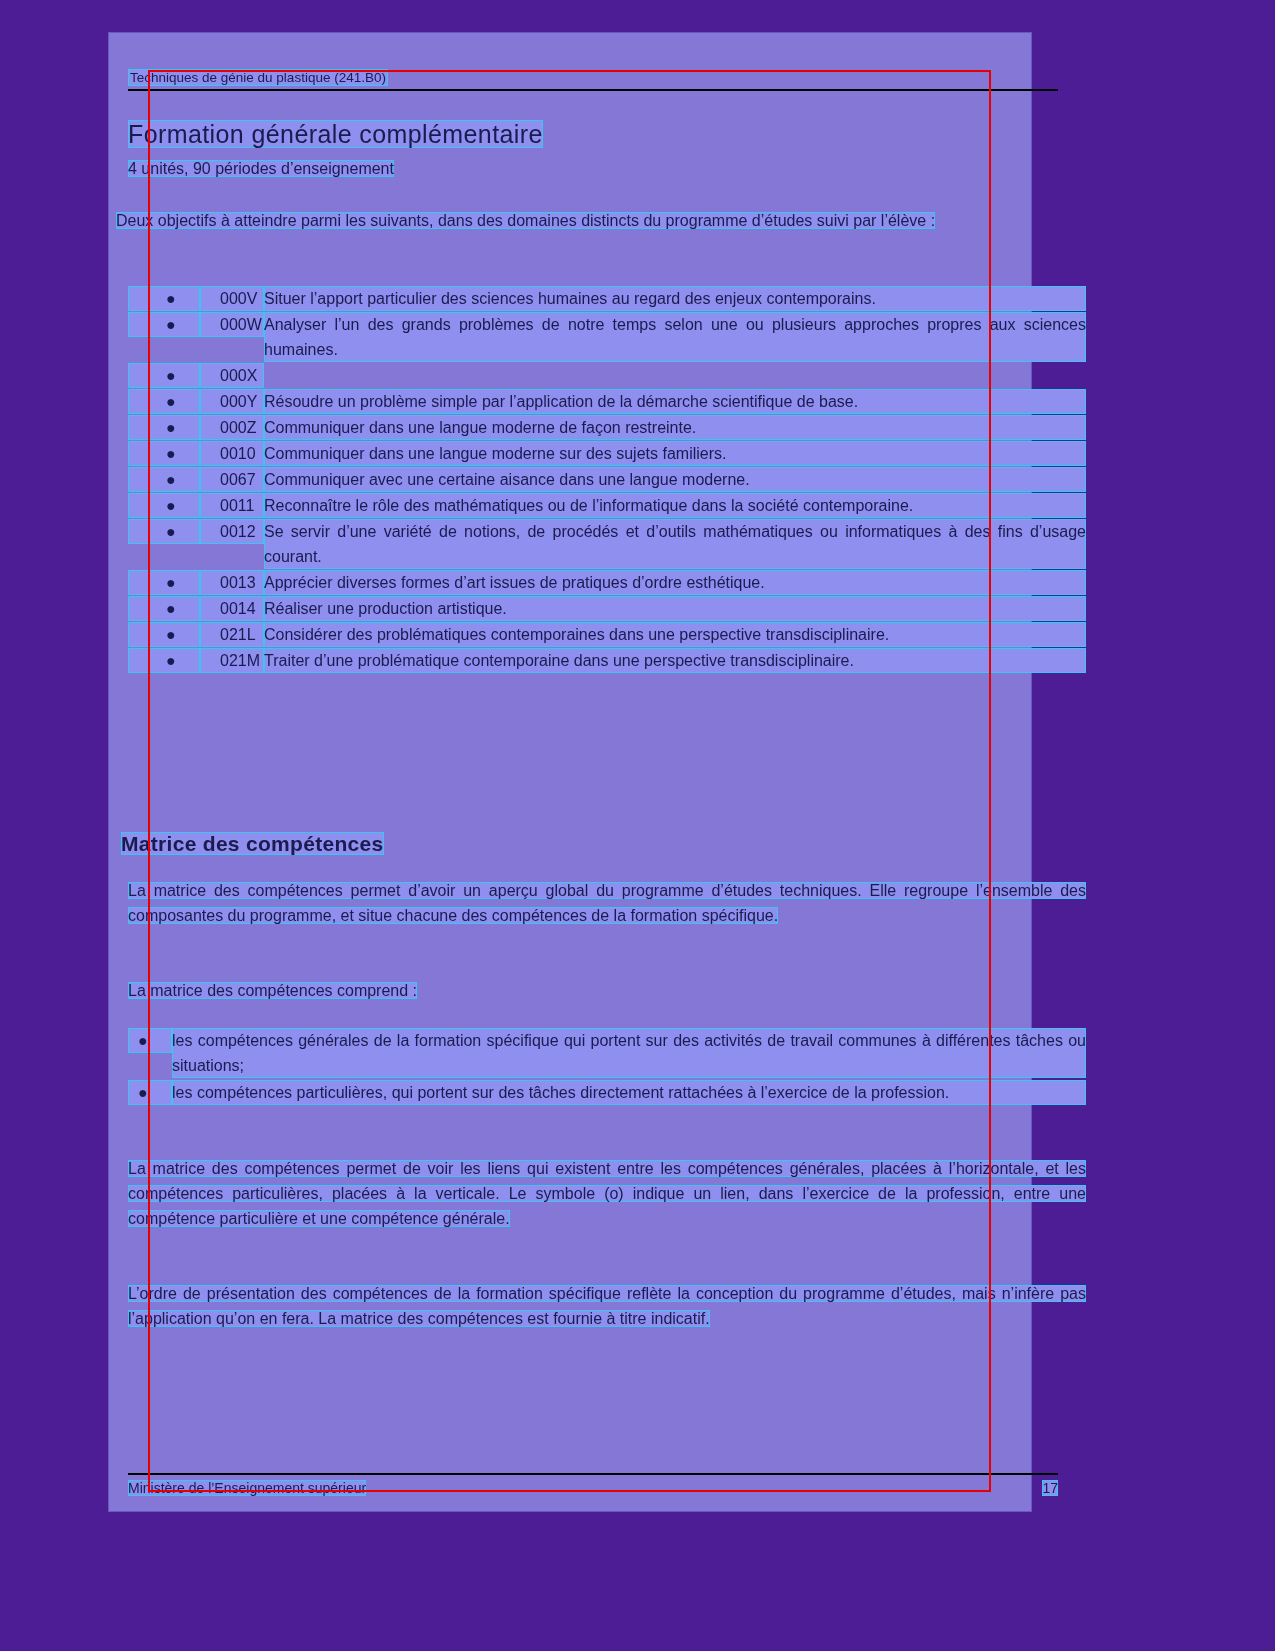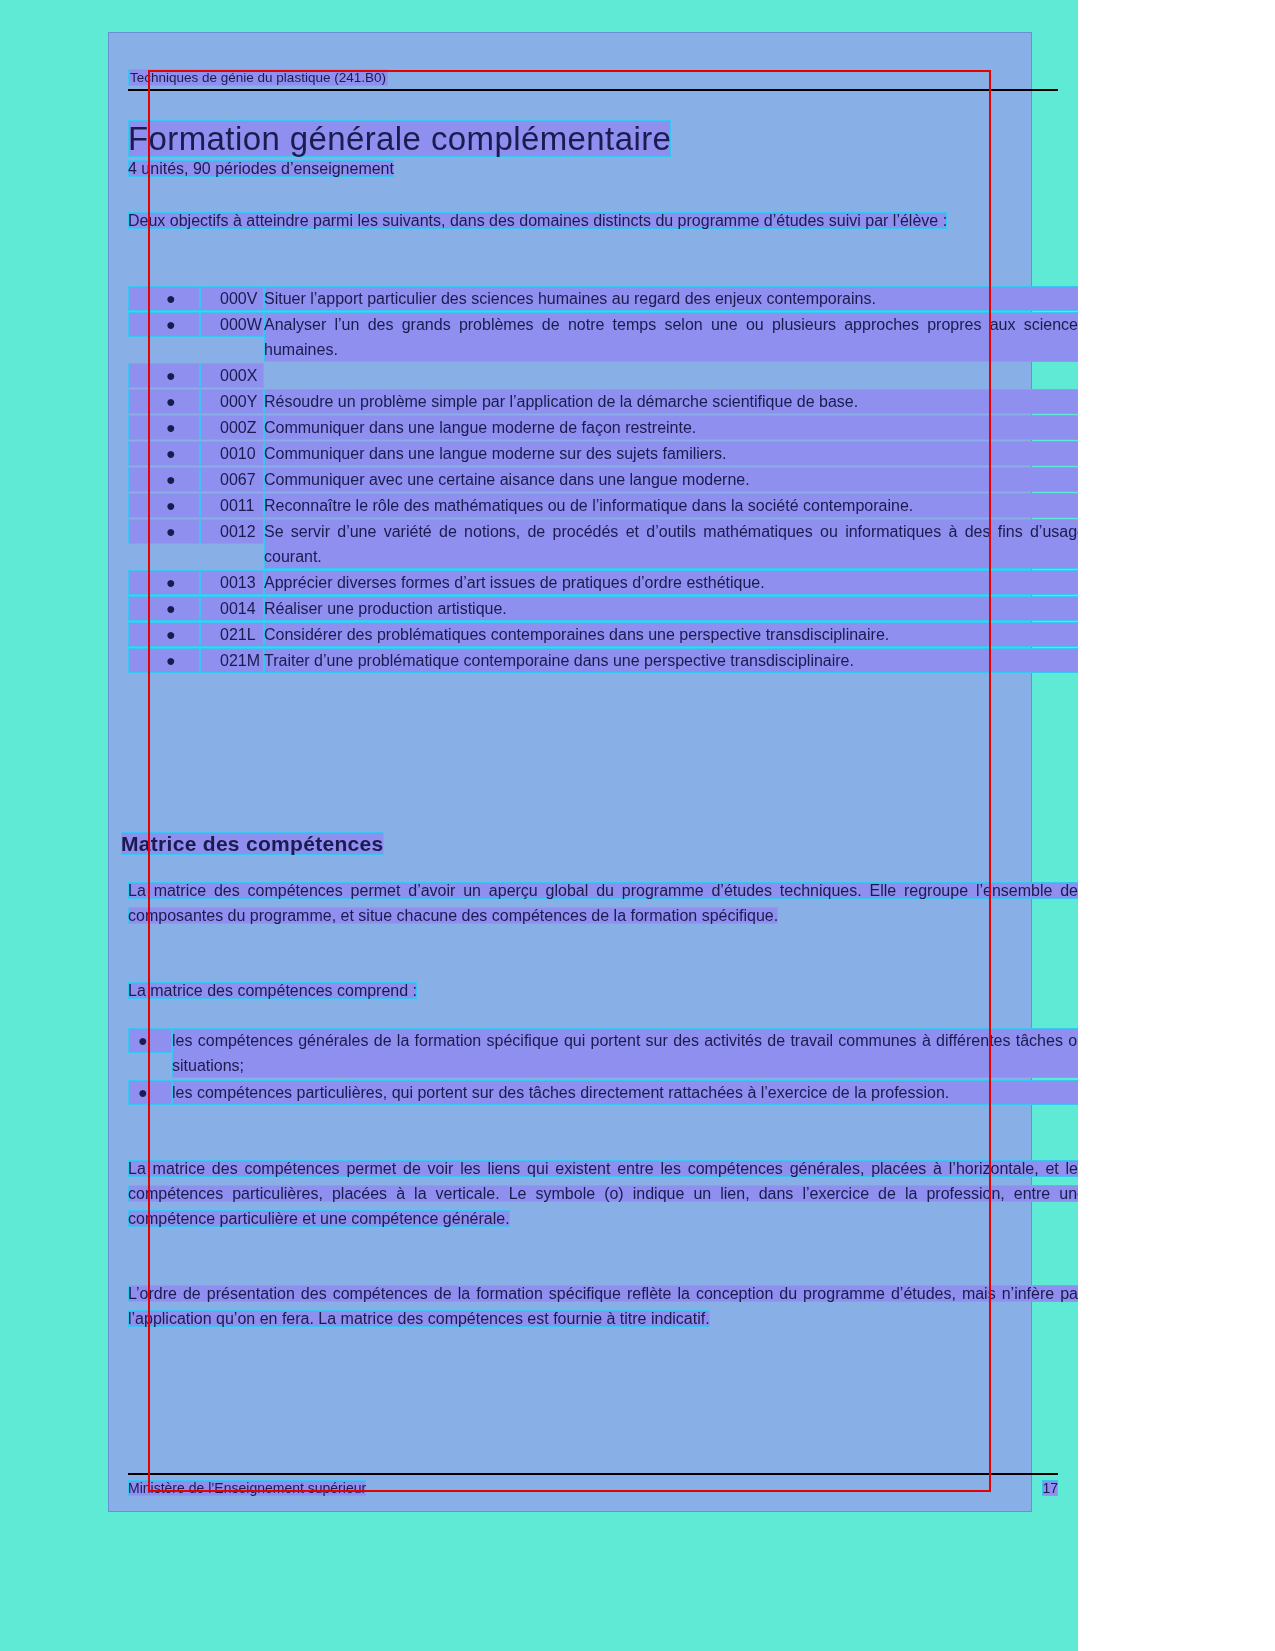--- a/index.html
+++ b/index.html
@@ -5,23 +5,23 @@
   html, body {
     margin: 0;
     padding: 0;
     background: #ffffff;
   }
   body {
     font-family: "Liberation Sans", sans-serif;
   }
   #page {
     position: relative;
-    width: 1078px;
+    width: 1275px;
     height: 1651px;
-    background: #5eead4;
+    background: #4c1d95;
     overflow: hidden;
   }
   
   .page-sheet {
     position: absolute;
     left: 108px;
     top: 32px;
     width: 924px;
     height: 1480px;
     background: #9a9aee;
@@ -68,41 +68,41 @@
     left: 128px;
     top: 89px;
     width: 930px;
     height: 2px;
     background: #000000;
   }
   .h1 {
     position: absolute;
     left: 128px;
     top: 120px;
-    font-size: 33px;
+    font-size: 25px;
     color: #3a3ad0;
     letter-spacing: 0.4px;
   }
   .subline {
     position: absolute;
     left: 128px;
     top: 160px;
     font-size: 16px;
     color: #20205e;
     text-align: center;
   }
   .para {
     position: absolute;
     font-size: 16px;
     color: #1a1a52;
     line-height: 25px;
     text-align: justify;
   }
   .p-intro {
-    left: 128px;
+    left: 116px;
     top: 208px;
     width: 958px;
   }
   .list {
     position: absolute;
     left: 128px;
     top: 286px;
     width: 958px;
   }
   .li {

